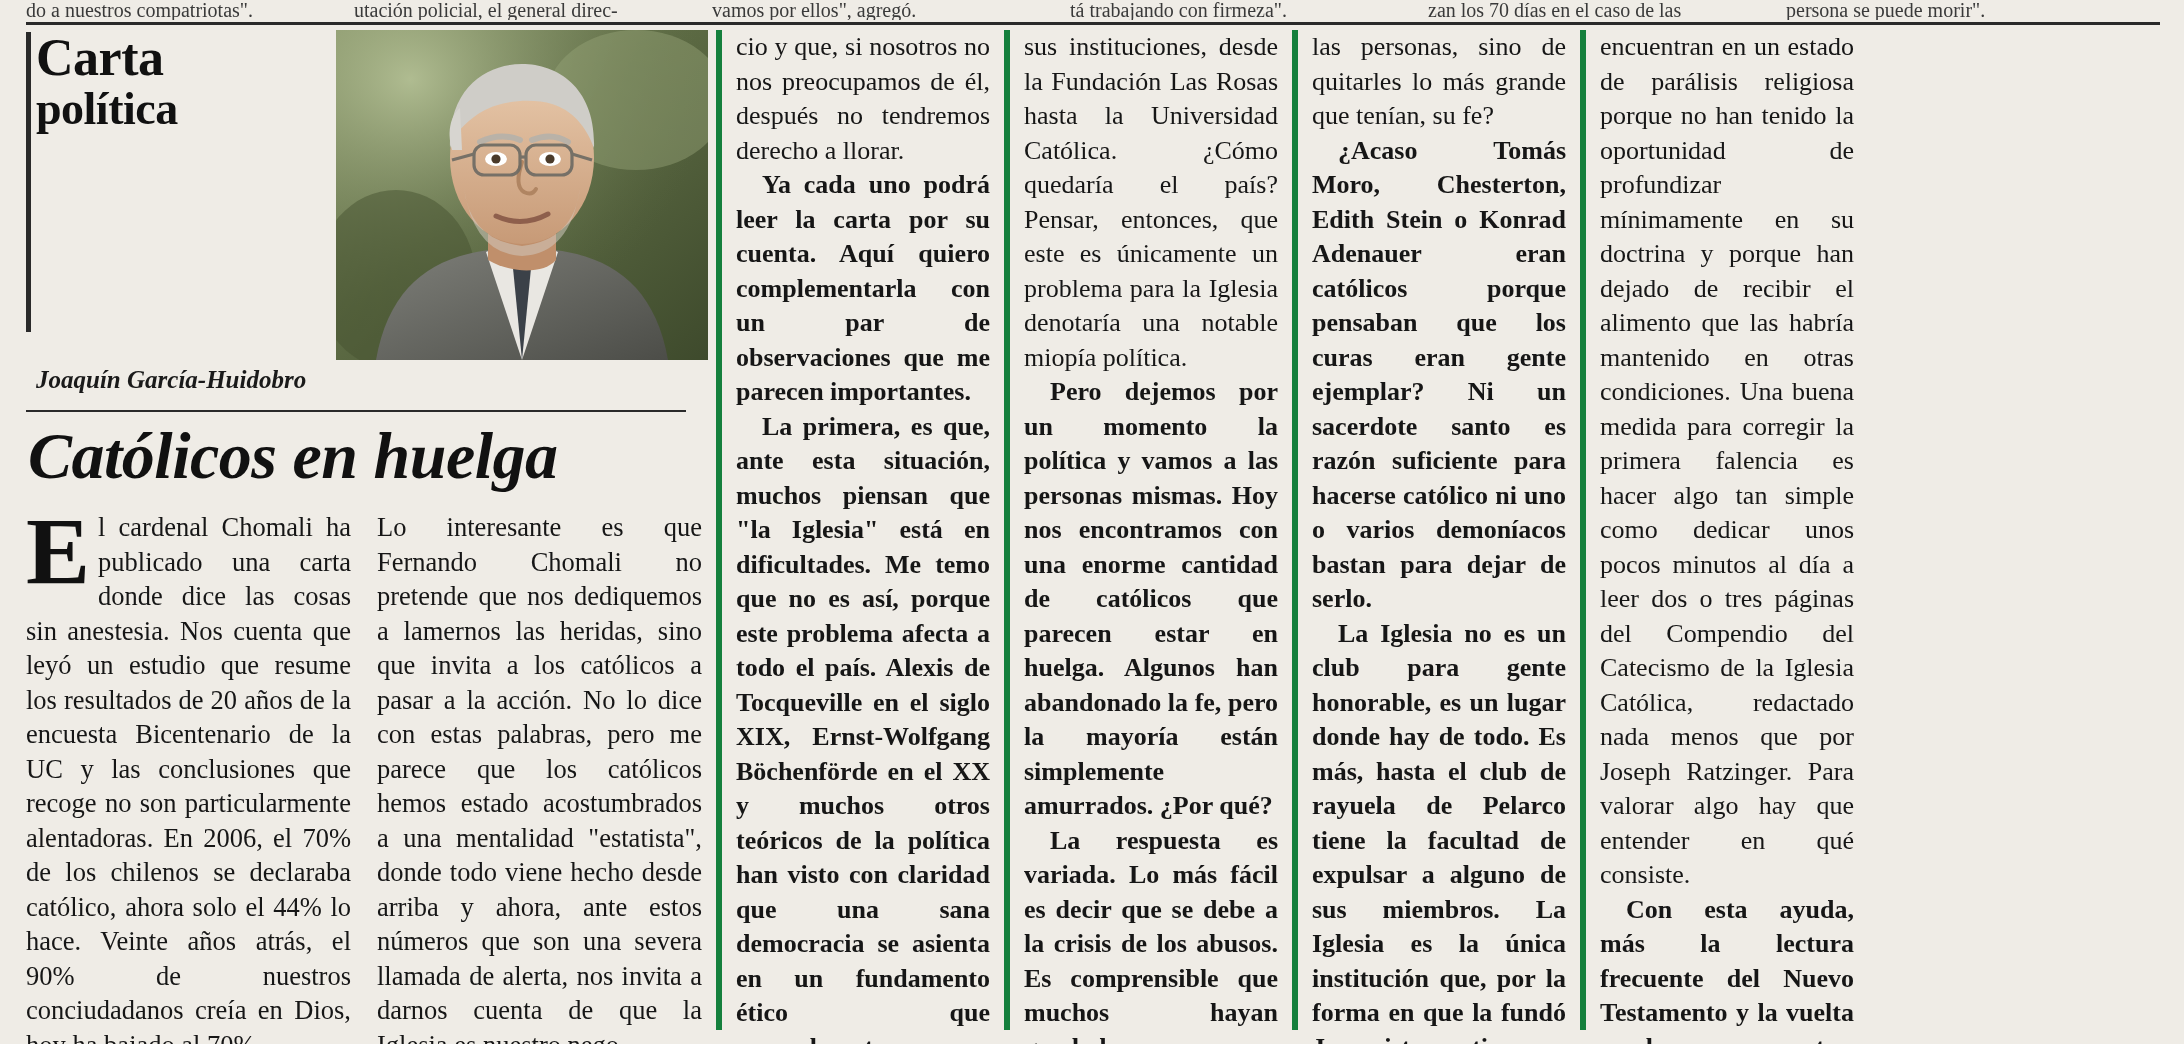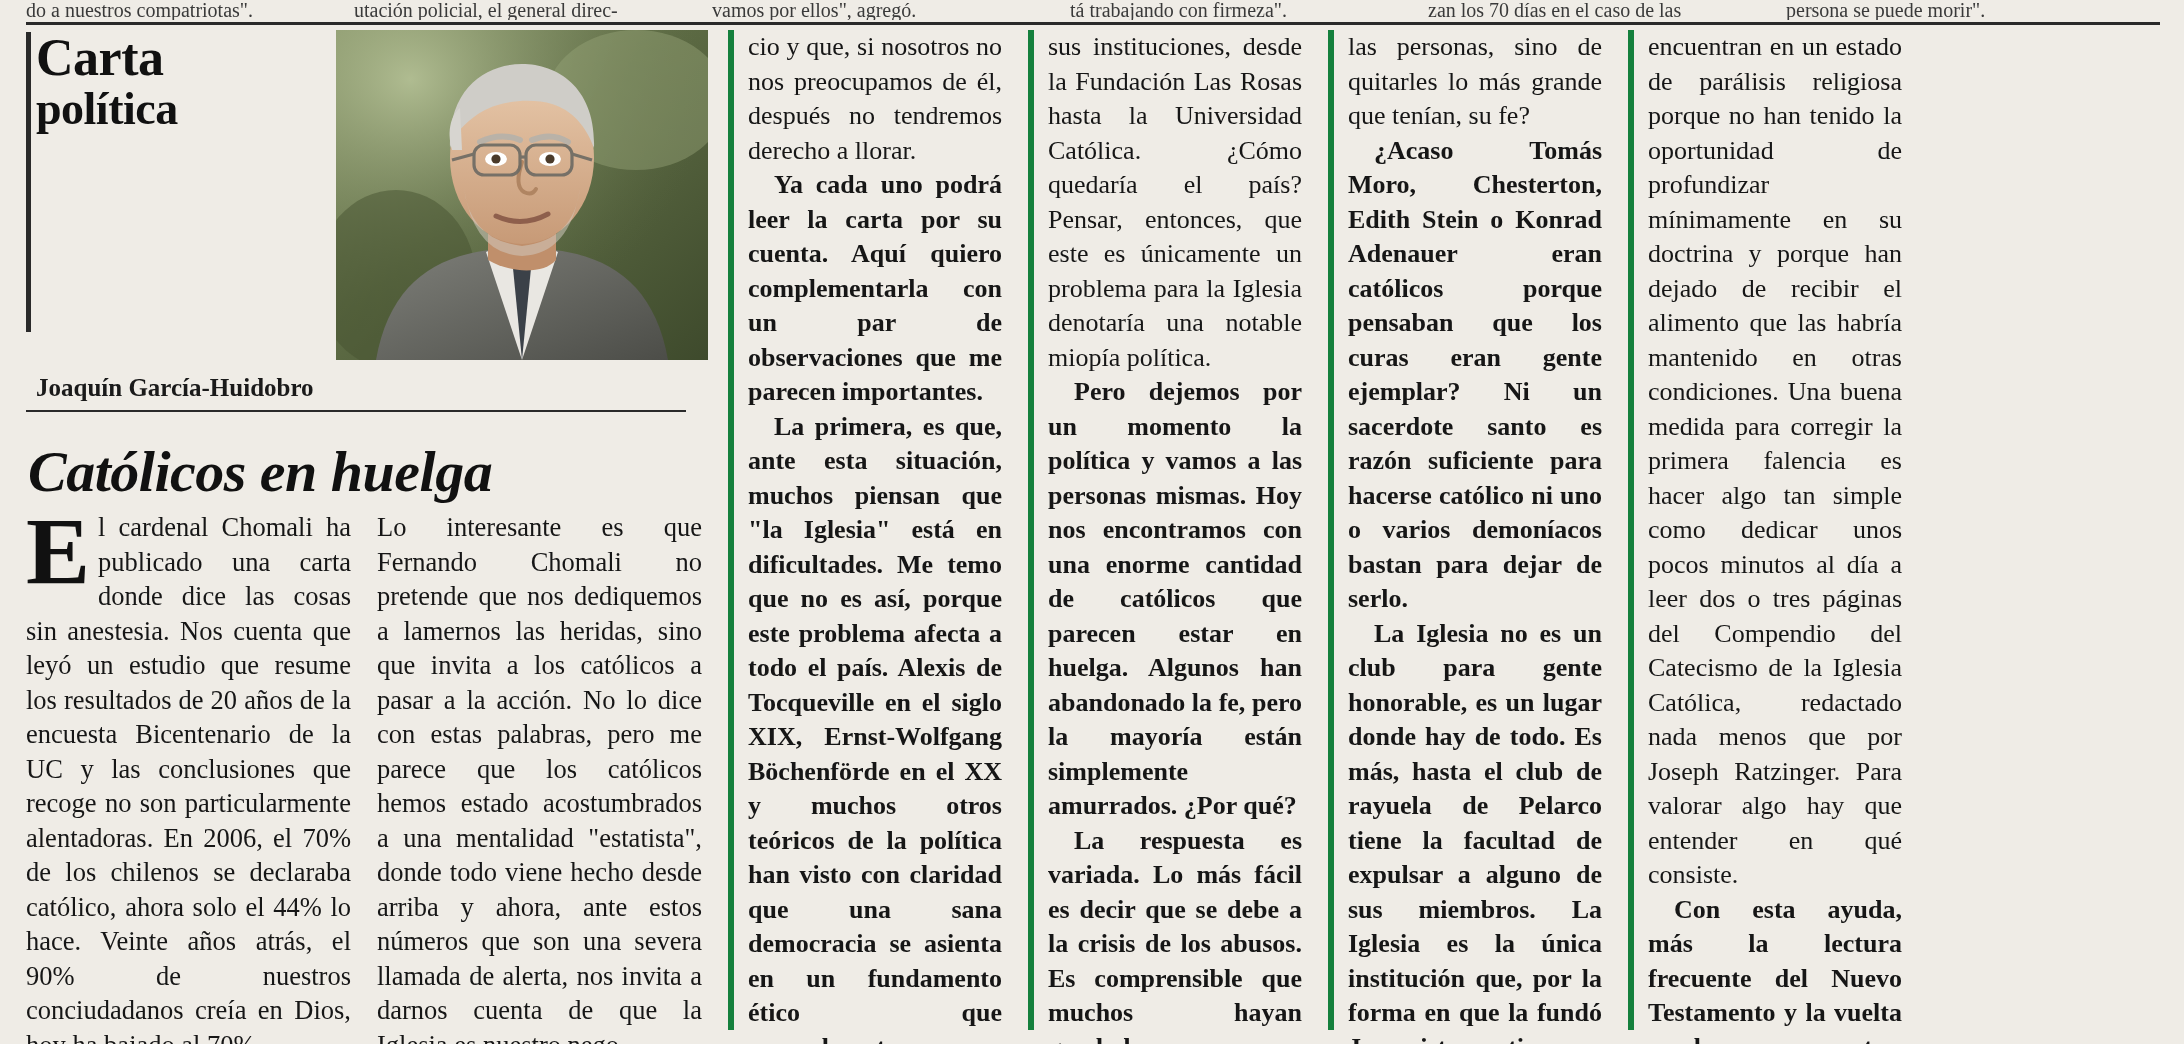--- a/index.html
+++ b/index.html
@@ -62,21 +62,21 @@
     background: #2a2a2a;
   }
 
   .content {
     position: absolute;
     top: 30px;
     left: 26px;
     width: 2134px;
     height: 1000px;
     display: flex;
-    gap: 12px;
+    gap: 0;
   }
 
   
   .col-left {
     width: 690px;
     position: relative;
     padding-right: 22px;
     box-sizing: border-box;
   }
   .brand {
@@ -115,46 +115,47 @@
     left: 310px;
     width: 372px;
     height: 330px;
     overflow: hidden;
     background: #6d7b53;
   }
   .photo svg { display: block; }
 
   .byline {
     position: absolute;
-    top: 344px;
+    top: 336px;
     left: 10px;
     width: 290px;
     font-family: "Liberation Serif", serif;
+    font-style: italic;
     font-weight: bold;
     font-size: 25px;
     line-height: 28px;
     color: #1a1a1a;
   }
   .rule-byline {
     position: absolute;
     top: 380px;
     left: 0px;
     width: 660px;
     height: 2px;
     background: #2a2a2a;
   }
   .headline {
     position: absolute;
-    top: 412px;
+    top: 396px;
     left: 2px;
     width: 672px;
     font-family: "Liberation Serif", serif;
     font-weight: bold;
     font-style: italic;
-    font-size: 58px;
+    font-size: 66px;
     line-height: 60px;
     letter-spacing: -0.5px;
     color: #111;
   }
   .left-body {
     position: absolute;
     top: 480px;
     left: 0;
     width: 676px;
     display: flex;

